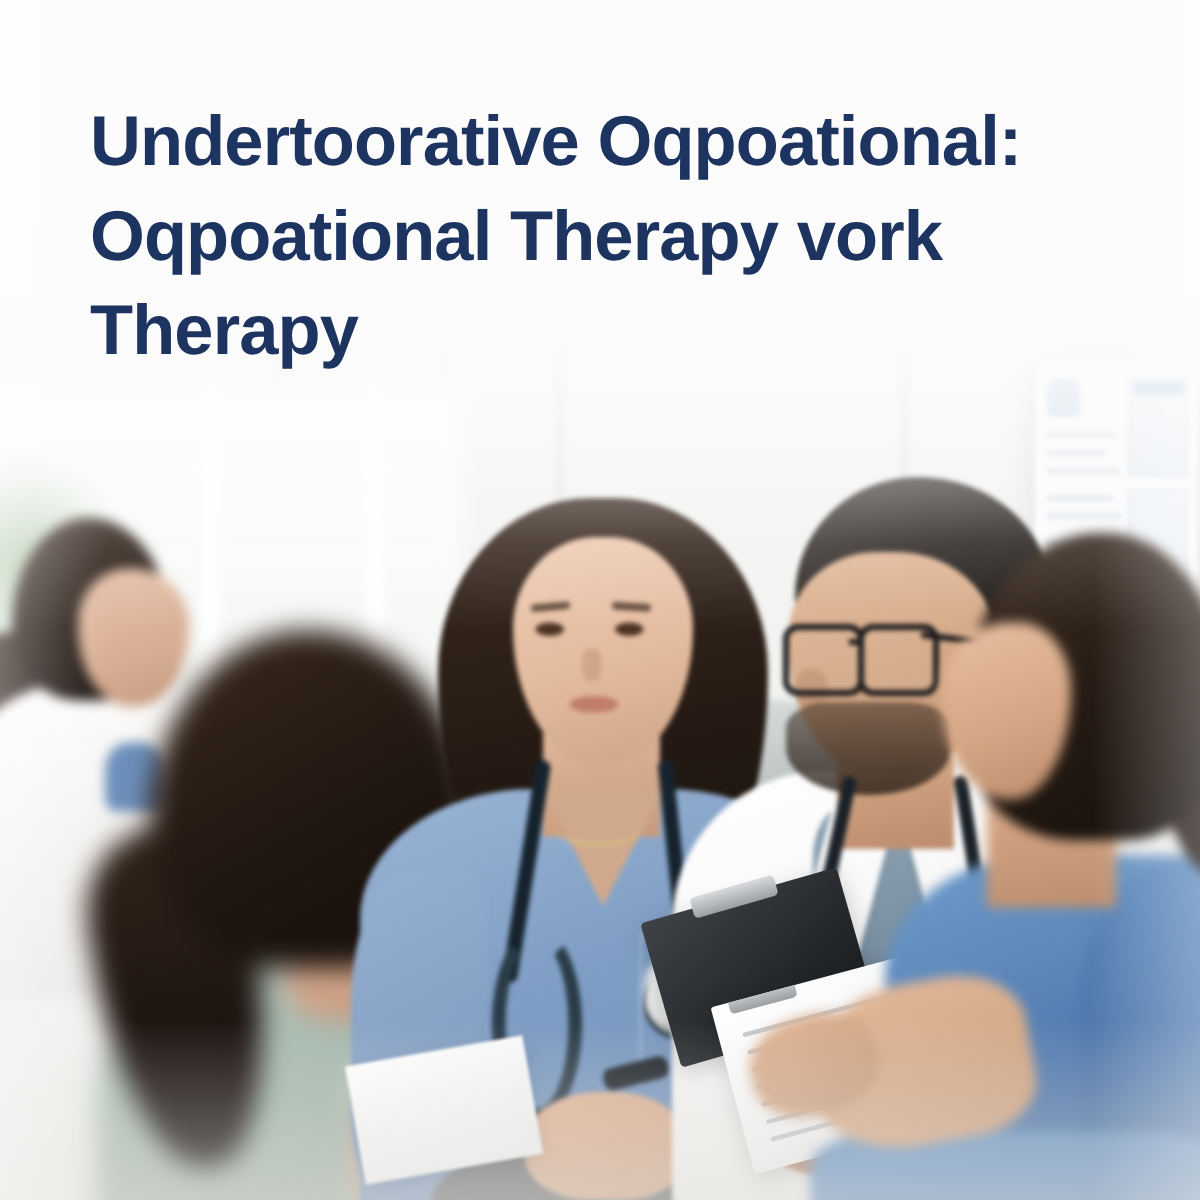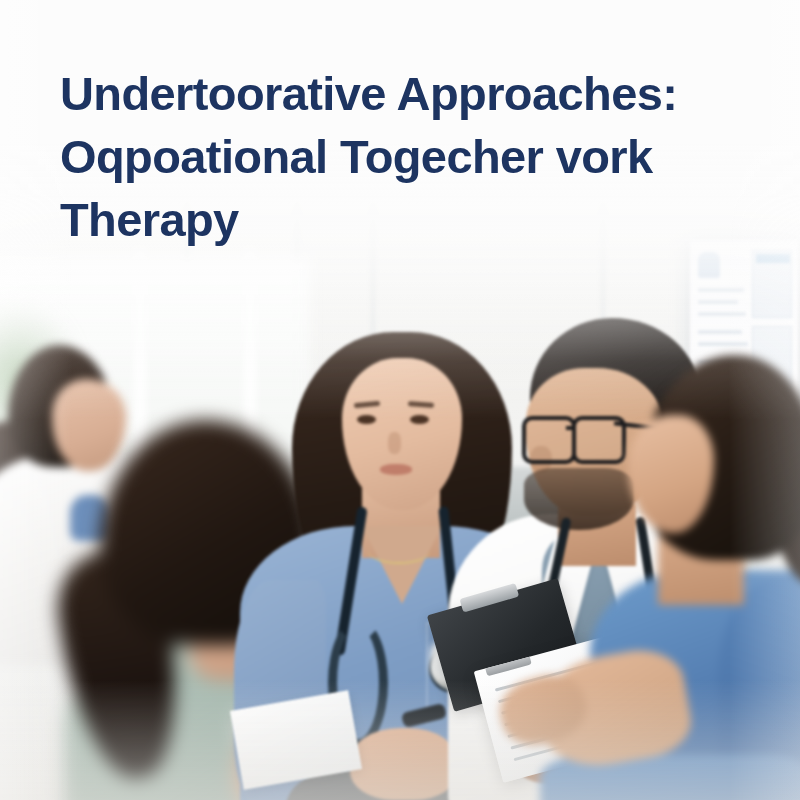--- a/index.html
+++ b/index.html
@@ -735,18 +735,18 @@
     </div>
 
     <div class="paper-stack"></div>
     <div class="floor"></div>
   </div>
 
   <div id="fade"></div>
   <div id="vignette-sides"></div>
 
   <div id="headline">
-    <span class="line">Undertoorative Approaches:</span>
-    <span class="line">Oqpoational Togecher vork</span>
+    <span class="line">Undertoorative Oqpoational:</span>
+    <span class="line">Oqpoational Therapy vork</span>
     <span class="line">Therapy</span>
   </div>
 
 </div>
 
 </body></html>

